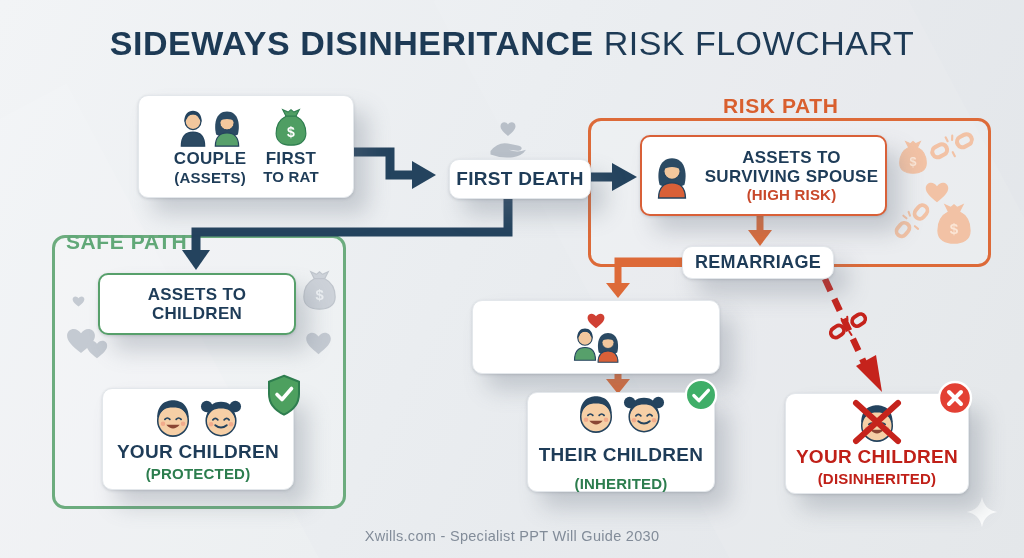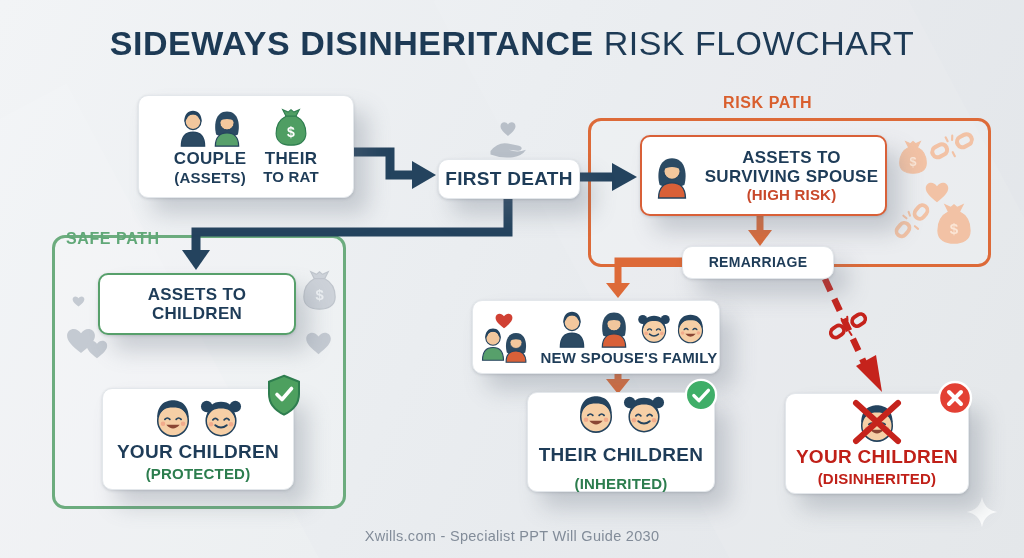--- a/index.html
+++ b/index.html
@@ -17,21 +17,21 @@
   }
   .container-outline{position:absolute;border-radius:13px;z-index:1;background:rgba(255,255,255,.18);}
   .safe-outline{border:3px solid #6cac7e;}
   .risk-outline{border:3px solid #dd6a38;}
   .title{
     position:absolute;left:0;top:24px;width:100%;text-align:center;color:#1d3a55;
     font-size:34px;letter-spacing:.5px;z-index:2;white-space:nowrap;
   }
   .title .t1{font-weight:800;}
   .title .t2{font-weight:500;margin-left:10px;}
-  .path-label{position:absolute;font-size:16px;font-weight:bold;letter-spacing:.6px;z-index:2;text-align:right;}
+  .path-label{position:absolute;font-size:21px;font-weight:bold;letter-spacing:.6px;z-index:2;text-align:right;}
   .safe-label{color:#61a878;}
   .risk-label{color:#d95f2e;}
   .navy{color:#1e3c58;}
   .greenish{color:#2c7d4e;}
   .reddish{color:#c02018;}
   .hi-risk{color:#c8482a;}
   .lbl-main{font-size:17px;font-weight:bold;line-height:1.12;text-align:center;letter-spacing:.3px;}
   .lbl-big{font-size:19px;font-weight:bold;letter-spacing:.3px;}
   .lbl-sub{font-size:15px;font-weight:bold;letter-spacing:.2px;}
   .col{display:flex;flex-direction:column;align-items:center;justify-content:center;}
@@ -214,45 +214,45 @@
               <use href="#sym-woman"></use>
             </svg>
         </div>
         <div class="lbl-main navy">COUPLE</div>
         <div class="lbl-sub navy">(ASSETS)</div>
       </div>
       <div class="col">
         <svg width="34" height="38" style="margin-bottom:3px">
             <use href="#sym-bag"></use>
           </svg>
-        <div class="lbl-main navy">THEIR</div>
+        <div class="lbl-main navy">FIRST</div>
         <div class="lbl-sub navy">TO RAT</div>
       </div>
     </div>
   </div>
 
-  <div class="card" style="left:438px;top:159px;width:140px;height:38px">
+  <div class="card" style="left:449px;top:159px;width:140px;height:38px">
     <div class="lbl-big navy">FIRST DEATH</div>
   </div>
 
   <div class="card" style="left:640px;top:135px;width:243px;height:77px;border:2.5px solid #d96038">
     <div class="row" style="gap:10px;padding:0 6px">
       <svg width="46" height="46" style="--shirt:#d96038;--hair:#2b4a63">
           <use href="#sym-woman"></use>
         </svg>
       <div class="col">
         <div class="lbl-main navy">ASSETS TO</div>
         <div class="lbl-main navy">SURVIVING SPOUSE</div>
         <div class="lbl-sub hi-risk">(HIGH RISK)</div>
       </div>
     </div>
   </div>
 
   <div class="card" style="left:682px;top:246px;width:150px;height:31px">
-    <div class="lbl-main navy" style="font-size:14px">REMARRIAGE</div>
+    <div class="lbl-main navy" style="font-size:18px">REMARRIAGE</div>
   </div>
 
   <div class="card" style="left:98px;top:273px;width:194px;height:58px;border:2.5px solid #57a06b">
     <div class="col">
       <div class="lbl-main navy">ASSETS TO</div>
       <div class="lbl-main navy">CHILDREN</div>
     </div>
   </div>
 
   <div class="card" style="left:102px;top:388px;width:190px;height:100px">
@@ -279,37 +279,20 @@
         <svg class="abs" style="left:0;top:12px;--shirt:#57a06b" width="36" height="36">
             <use href="#sym-man"></use>
           </svg>
         <svg class="abs" style="left:24px;top:16px;--shirt:#d96038" width="34" height="34">
             <use href="#sym-woman"></use>
           </svg>
         <svg class="abs" style="left:20px;top:0;color:#d04033" width="18" height="16">
             <use href="#sym-heart"></use>
           </svg>
       </div>
-      <div class="col" style="gap:1px">
-        <div class="row" style="gap:2px">
-          <svg width="40" height="40" style="--shirt:#2c4a63">
-              <use href="#sym-man"></use>
-            </svg>
-          <svg width="40" height="40" style="--shirt:#d96038">
-              <use href="#sym-woman"></use>
-            </svg>
-          <svg width="36" height="33">
-              <use href="#sym-kid-girl"></use>
-            </svg>
-          <svg width="33" height="33" style="--shirt:#57a06b">
-              <use href="#sym-kid-boy"></use>
-            </svg>
-        </div>
-        <div class="lbl-sub navy" style="white-space:nowrap">NEW SPOUSE'S FAMILY</div>
-      </div>
     </div>
   </div>
 
   <div class="card" style="left:527px;top:392px;width:186px;height:98px">
     <div class="col" style="gap:9px">
       <div class="row" style="gap:4px">
         <svg width="42" height="42">
             <use href="#sym-kid-boy"></use>
           </svg>
         <svg width="46" height="42">

